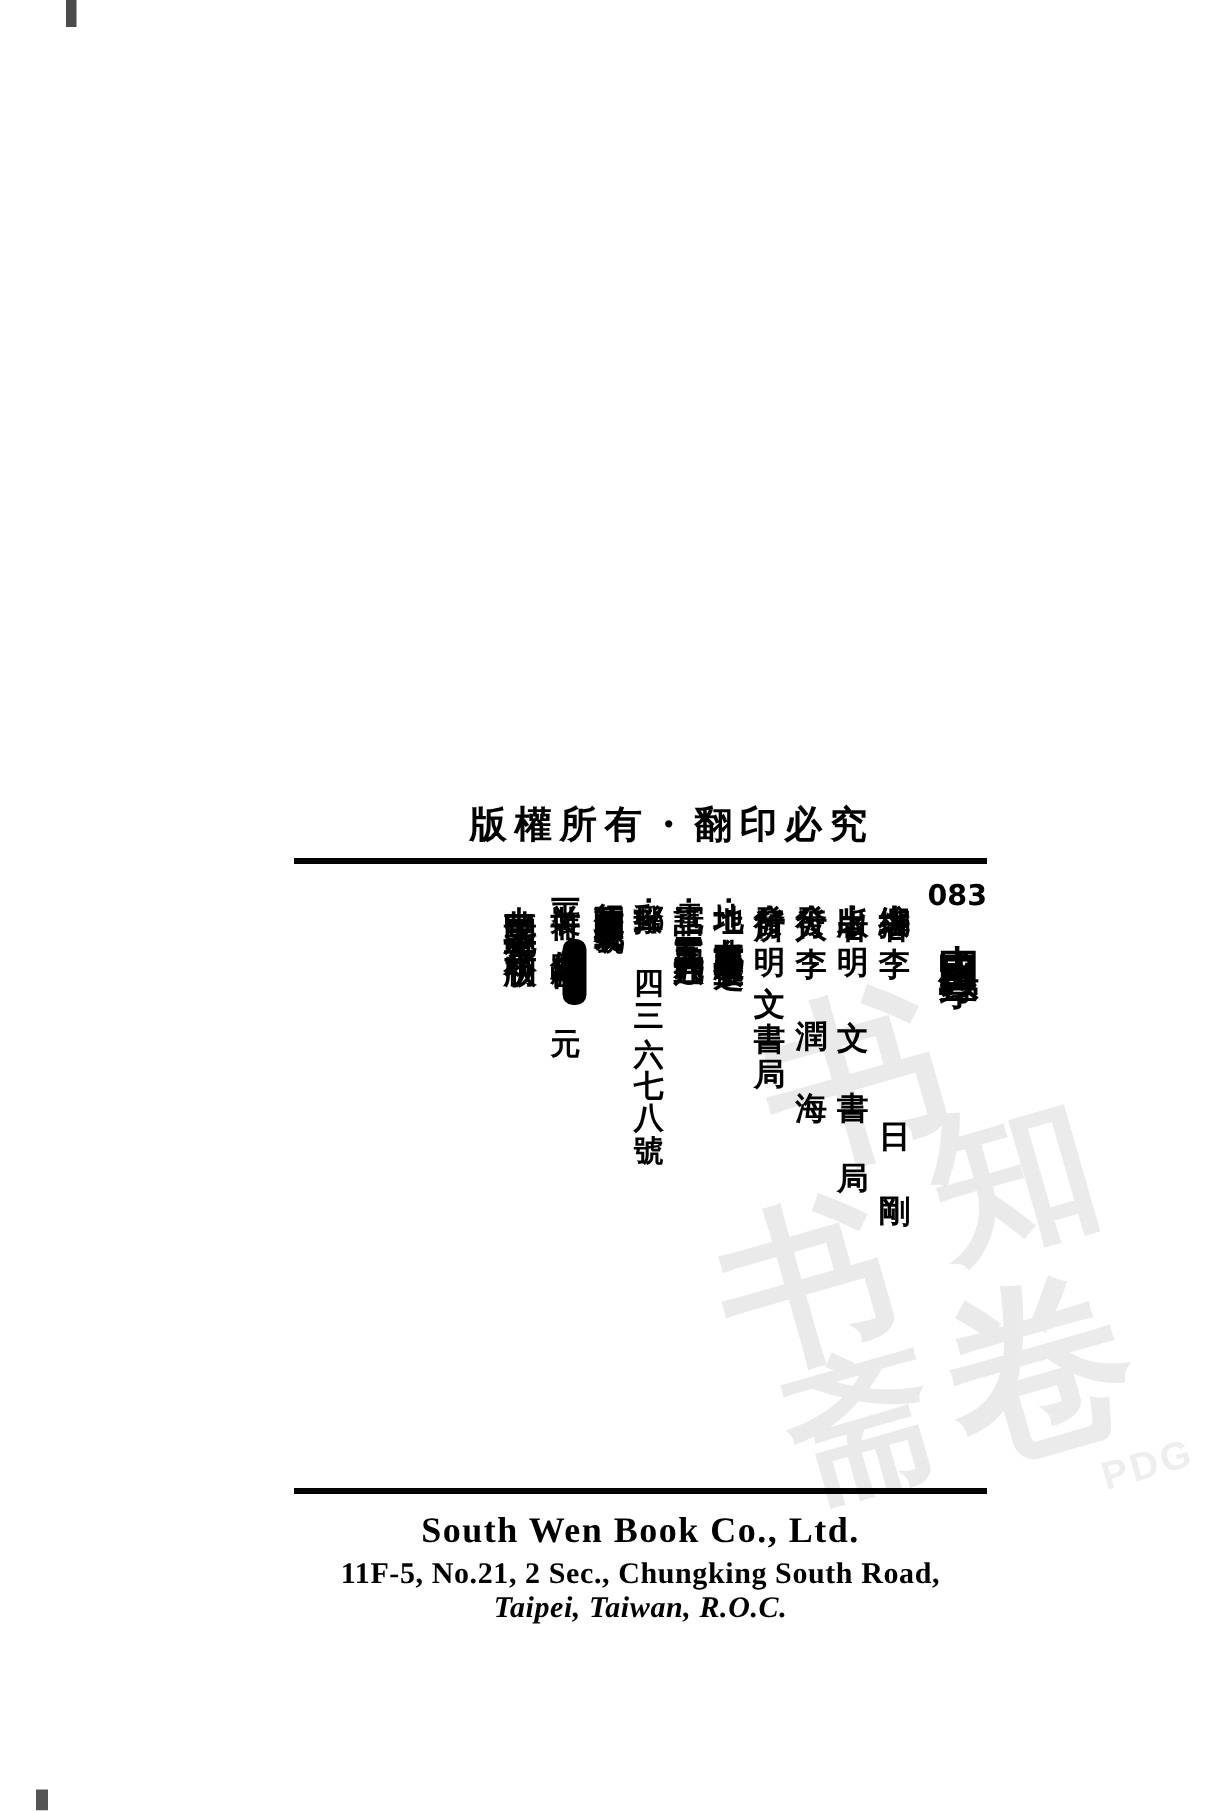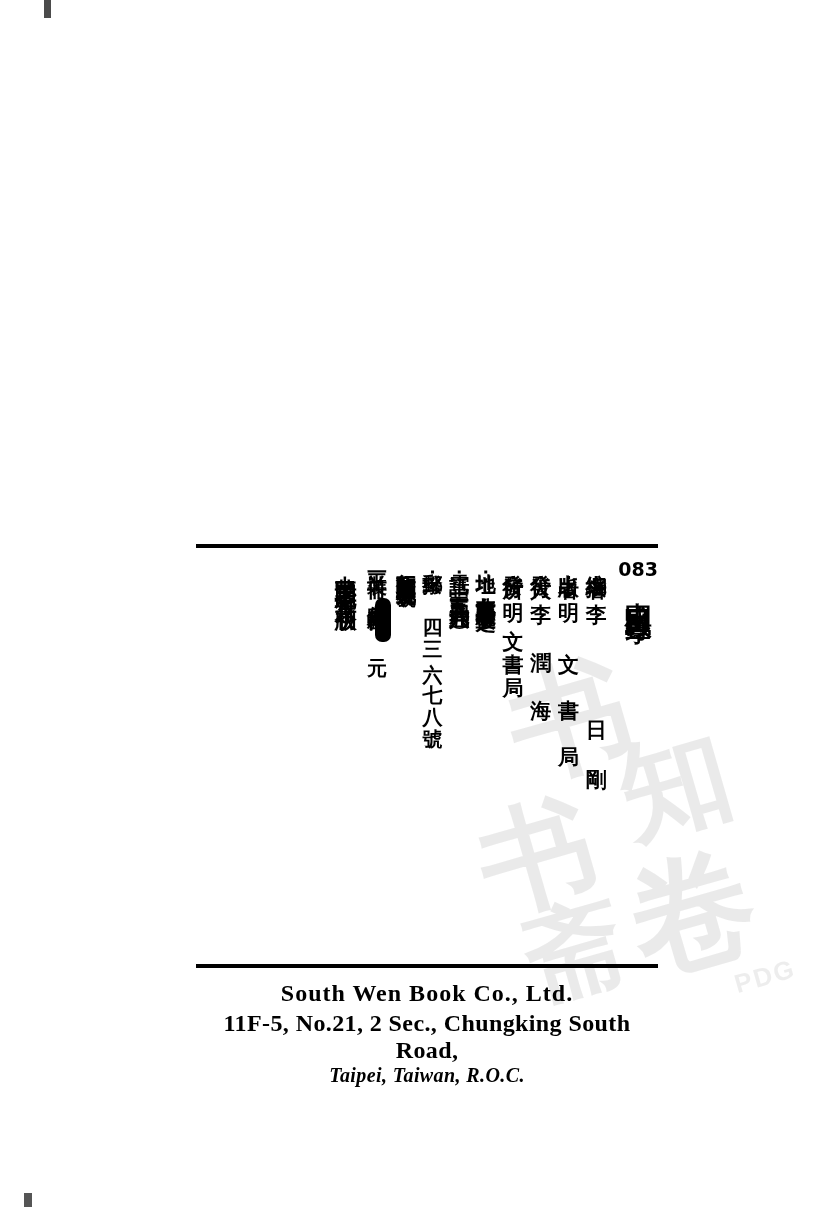--- a/index.html
+++ b/index.html
@@ -135,21 +135,21 @@
     text-align: center;
     font-family: "Liberation Serif", serif;
     font-weight: bold;
   }
   .imprint .line1 {
     font-size: 24px;
     letter-spacing: 1px;
     margin-bottom: 3px;
   }
   .imprint .line2 {
-    font-size: 24px;
+    font-size: 20px;
     letter-spacing: .4px;
   }
   .imprint .line3 {
     font-size: 20px;
     letter-spacing: .4px;
     font-style: italic;
   }
 
   
   .watermark {
@@ -191,20 +191,21 @@
   <span class="wm-char" style="left:40px; top:20px; font-size:120px;">书</span>
   <span class="wm-char" style="left:150px; top:90px; font-size:110px;">知</span>
   <span class="wm-char" style="left:10px; top:160px; font-size:115px;">书</span>
   <span class="wm-char" style="left:160px; top:210px; font-size:125px;">卷</span>
   <span class="wm-char" style="left:55px; top:265px; font-size:100px;">斋</span>
   <span class="wm-pdg">PDG</span>
 </div>
 
 <div class="colophon">
 
+  <div class="copyright-line">版權所有・翻印必究</div>
 
   <div class="rule"></div>
 
   <div class="vertical-block">
 
     <div class="vcol title">
       <span class="catnum">083</span><span>中國目錄學</span>
     </div>
 
     <div class="vcol">

